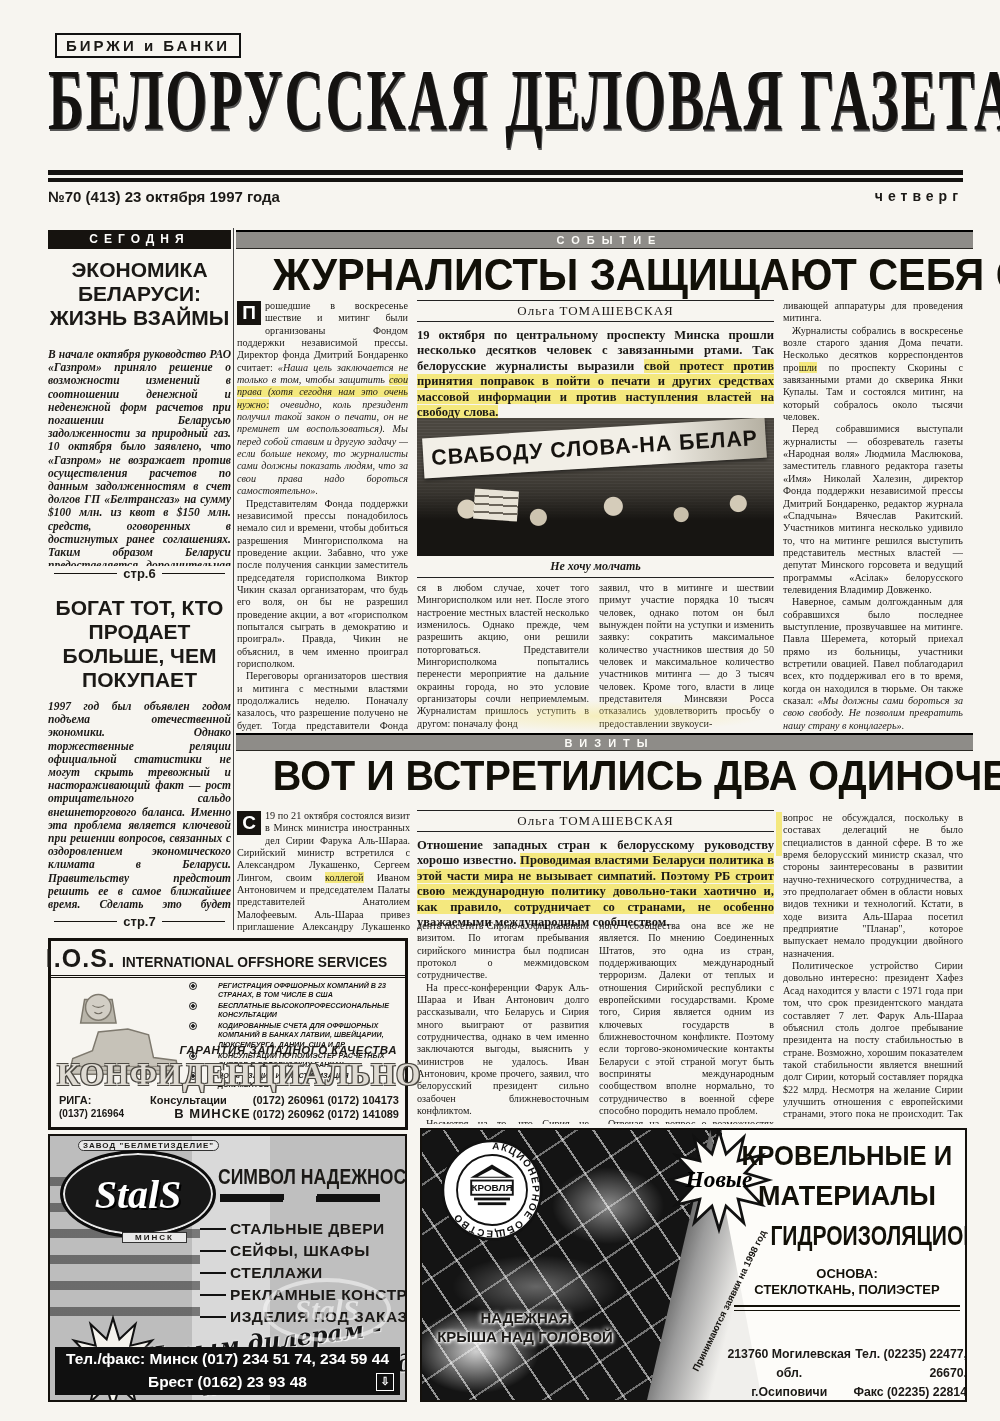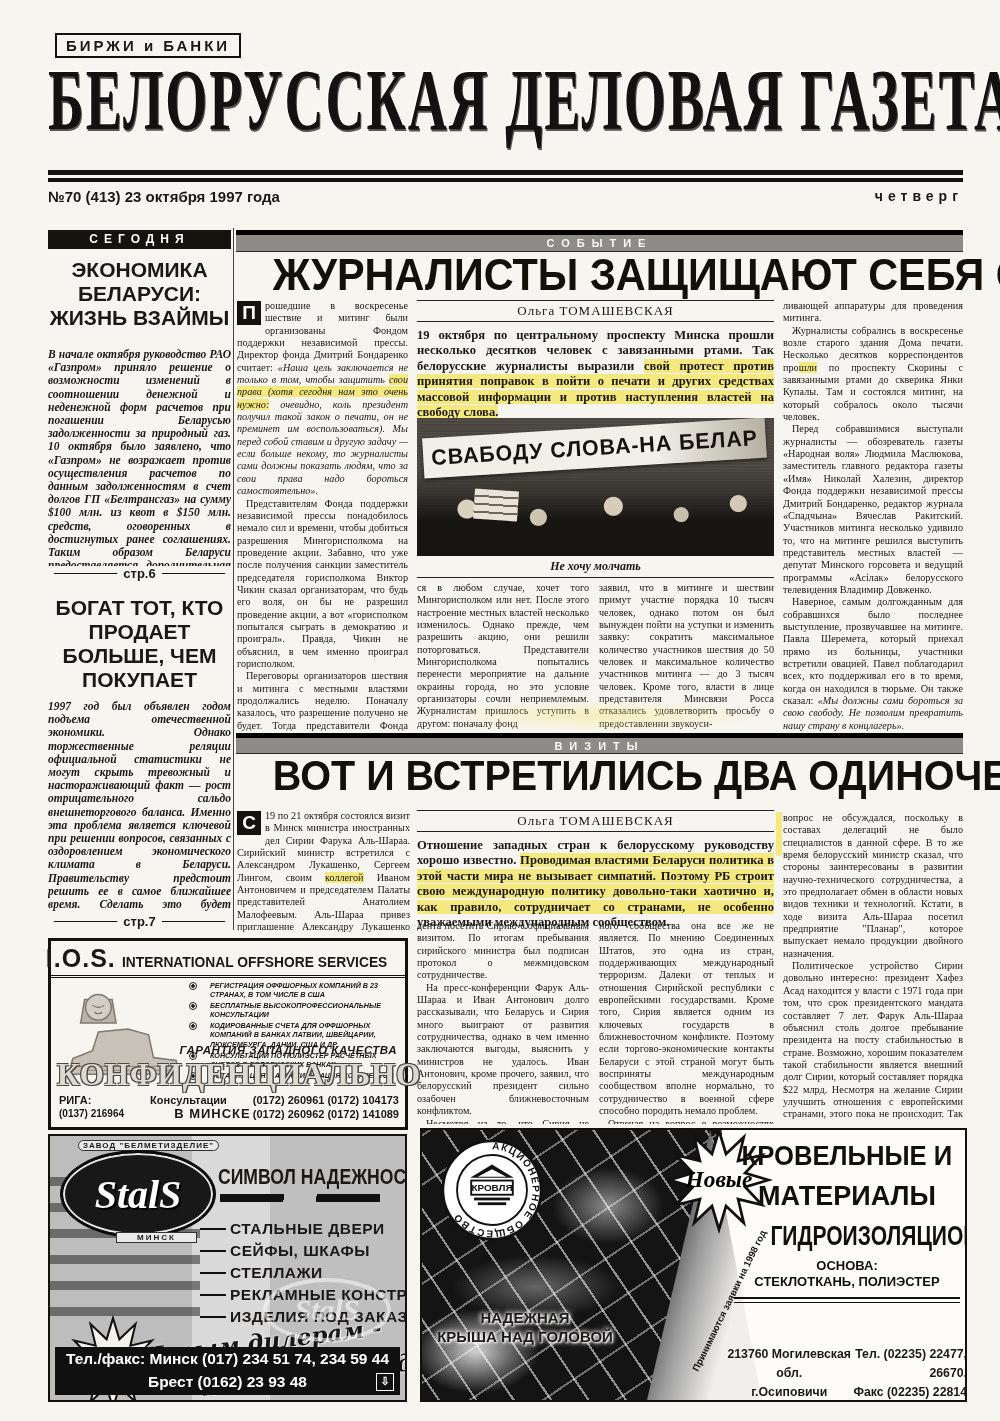--- a/index.html
+++ b/index.html
@@ -17,21 +17,21 @@
   .rule1{left:48px;top:170px;width:915px;height:5px;background:#151311;}
   .rule2{left:48px;top:178px;width:915px;height:4px;background:#151311;}
   .issueline{left:48px;top:188px;width:915px;height:18px;font-family:"Liberation Sans",sans-serif;font-weight:bold;}
   .issueline .date{float:left;font-size:15px;}
   .issueline .day{float:right;font-size:14px;letter-spacing:5px;}
 
   
   .barblack{background:#16130f;color:#fdfdfb;font-family:"Liberation Sans",sans-serif;font-weight:bold;
             font-size:12px;letter-spacing:6px;text-align:center;line-height:19px;}
   .bargray{background:#8e8c88;color:#fbfaf6;font-family:"Liberation Sans",sans-serif;font-weight:bold;
-           font-size:11px;letter-spacing:7px;text-align:center;line-height:16px;border-top:5px solid #000000;border-bottom:1px solid #2a2824;}
+           font-size:11px;letter-spacing:7px;text-align:center;line-height:16px;border-top:2px solid #000000;border-bottom:1px solid #2a2824;padding-left:10px;}
 
   
   .side-h{font-family:"Liberation Sans",sans-serif;font-weight:bold;text-align:center;font-size:21px;line-height:24px;}
   .side-body{font-style:italic;font-weight:bold;font-size:11.5px;line-height:13.2px;text-align:justify;overflow:hidden;}
   .pageref{display:flex;align-items:center;font-family:"Liberation Sans",sans-serif;font-weight:bold;font-size:13px;}
   .pageref:before,.pageref:after{content:"";flex:1;height:1.6px;background:#16130f;margin:0 6px;}
   .vdiv{width:1.5px;background:#444;}
 
   
   .headline{font-family:"Liberation Sans",sans-serif;font-weight:bold;text-align:center;line-height:1.02;color:#121008;}
@@ -69,21 +69,21 @@
   
   .adbox{border:3px solid #14110d;background:#f7f5f0;}
 
   
   .ios-head{display:flex;align-items:baseline;justify-content:center;gap:6px;border-bottom:3px double #14110d;
             padding:3px 4px 2px;font-family:"Liberation Sans",sans-serif;font-weight:bold;}
   .ios-name{font-size:25px;letter-spacing:1px;}
   .ios-rest{font-size:15px;display:inline-block;transform:scaleX(.92);transform-origin:left;white-space:nowrap;}
   .ios-bullets{position:absolute;left:138px;top:40px;width:212px;font-family:"Liberation Sans",sans-serif;
             font-style:italic;font-weight:bold;font-size:7.2px;line-height:9.3px;}
-  .ios-bullets .b{display:flex;gap:13px;margin-bottom:1.5px;}
+  .ios-bullets .b{display:flex;gap:21px;margin-bottom:1.5px;justify-content:center;}
   .ios-bullets .dot{flex:0 0 6px;width:6px;height:6px;border:1px solid #222;border-radius:50%;margin-top:1px;
             background:radial-gradient(circle,#222 0 1.5px,transparent 2px);}
   .ios-guar{position:absolute;right:8px;top:103px;font-family:"Liberation Sans",sans-serif;font-style:italic;
             font-weight:bold;font-size:11.5px;letter-spacing:.5px;}
   .ios-conf{position:absolute;left:6px;top:116px;width:344px;text-align:center;font-family:"Liberation Serif",serif;
             font-weight:bold;font-size:31px;letter-spacing:1px;color:#dedad2;
             text-shadow:1.4px 1.4px 0 #4c4943,-1px -1px 0 #4c4943,1px -1px 0 #4c4943,-1px 1px 0 #4c4943;}
   .ios-contacts{position:absolute;left:8px;top:152px;width:340px;display:flex;justify-content:space-between;
             font-family:"Liberation Sans",sans-serif;font-weight:bold;font-size:11px;line-height:14px;}
 
@@ -91,22 +91,22 @@
   .stals{border:2.5px solid #14110d;background:
       linear-gradient(90deg,#bdbdbd 0 40%,#d9d9d9 40% 62%,#bfbfbf 62%);overflow:hidden;}
   .stals-stripes{position:absolute;left:0;top:40px;width:150px;height:140px;
       background:repeating-linear-gradient(0deg,rgba(40,40,40,.55) 0 9px,transparent 9px 26px);}
   .stals-oval{position:absolute;left:10px;top:14px;width:150px;height:82px;background:#181818;border-radius:50%;
       border:3px solid #0c0c0c;display:flex;align-items:center;justify-content:center;box-shadow:0 0 0 2px #e8e8e8 inset;}
   .stals-oval span{color:#fff;font-style:italic;font-weight:bold;font-size:40px;font-family:"Liberation Serif",serif;
       text-shadow:2px 2px 0 #000;}
   .stals-factory{position:absolute;left:28px;top:4px;font-family:"Liberation Sans",sans-serif;font-weight:bold;
       font-size:8px;letter-spacing:1px;background:#e9e9e9;border:1px solid #333;padding:0 4px;border-radius:8px;}
-  .stals-minsk{position:absolute;left:66px;top:96px;font-family:"Liberation Sans",sans-serif;font-weight:bold;
-      font-size:8px;letter-spacing:2px;background:#e9e9e9;border:1px solid #333;padding:0 20px;}
+  .stals-minsk{position:absolute;left:72px;top:96px;font-family:"Liberation Sans",sans-serif;font-weight:bold;
+      font-size:8px;letter-spacing:2px;background:#e9e9e9;border:1px solid #333;padding:0 12px;}
   .stals-slogan{position:absolute;left:168px;top:28px;font-family:"Liberation Sans",sans-serif;font-weight:bold;
       font-size:22px;white-space:nowrap;transform:scaleX(.8);transform-origin:left;}
   .stals-zig{position:absolute;left:170px;top:58px;width:160px;height:8px;
       background:linear-gradient(100deg,#111 40%,transparent 40%),linear-gradient(-80deg,#111 40%,transparent 40%);}
   .stals-items{position:absolute;left:150px;top:82px;font-family:"Liberation Sans",sans-serif;font-weight:bold;
       font-size:15.5px;line-height:22px;letter-spacing:.5px;}
   .stals-items div{display:flex;align-items:center;white-space:nowrap;}
   .stals-items div:before{content:"";width:26px;height:2.5px;background:#111;margin-right:4px;}
   .stals-script{position:absolute;font-family:"DejaVu Serif",serif;font-style:italic;font-weight:bold;color:#141414;
       text-shadow:0 0 3px #eee,1px 1px 0 #eee;white-space:nowrap;}
@@ -132,21 +132,21 @@
       clip-path:polygon(55% 0, 100% 100%, 0 100%);}
   .krov-slogan{position:absolute;left:8px;top:178px;width:190px;font-family:"Liberation Sans",sans-serif;
       font-weight:bold;font-size:15px;line-height:19px;color:#1d1b18;text-align:center;
       text-shadow:0 0 4px #fff,0 0 6px #fff,1px 1px 2px #fff;}
   .krov-diag{position:absolute;left:268px;top:238px;transform:rotate(-64deg);transform-origin:left top;
       font-family:"Liberation Sans",sans-serif;font-weight:bold;font-size:9.5px;color:#15130f;white-space:nowrap;}
   .krov-right{position:absolute;left:312px;top:6px;width:226px;text-align:center;
       font-family:"Liberation Sans",sans-serif;font-weight:bold;color:#121008;}
   .krov-right .t{font-size:27px;line-height:40px;white-space:nowrap;display:block;}
   .krov-right .t span{display:inline-block;transform-origin:center;}
-  .krov-base{font-size:13px;line-height:16px;margin-top:2px;}
+  .krov-base{font-size:13px;line-height:16px;margin-top:10px;}
   .krov-rule{border-top:2.5px solid #121008;border-bottom:1.2px solid #121008;height:2.5px;margin:7px 0 8px;}
   .krov-bottom{position:absolute;left:305px;top:215px;width:240px;display:flex;justify-content:space-between;
       font-family:"Liberation Sans",sans-serif;font-weight:bold;font-size:12.3px;line-height:19px;}
   .star{position:absolute;}
   .star text{font-family:"Liberation Serif",serif;font-weight:bold;font-style:italic;}
   .smudge{background:radial-gradient(ellipse,rgba(244,228,110,.4),transparent 70%);}
 </style>
 </head>
 <body>
 

